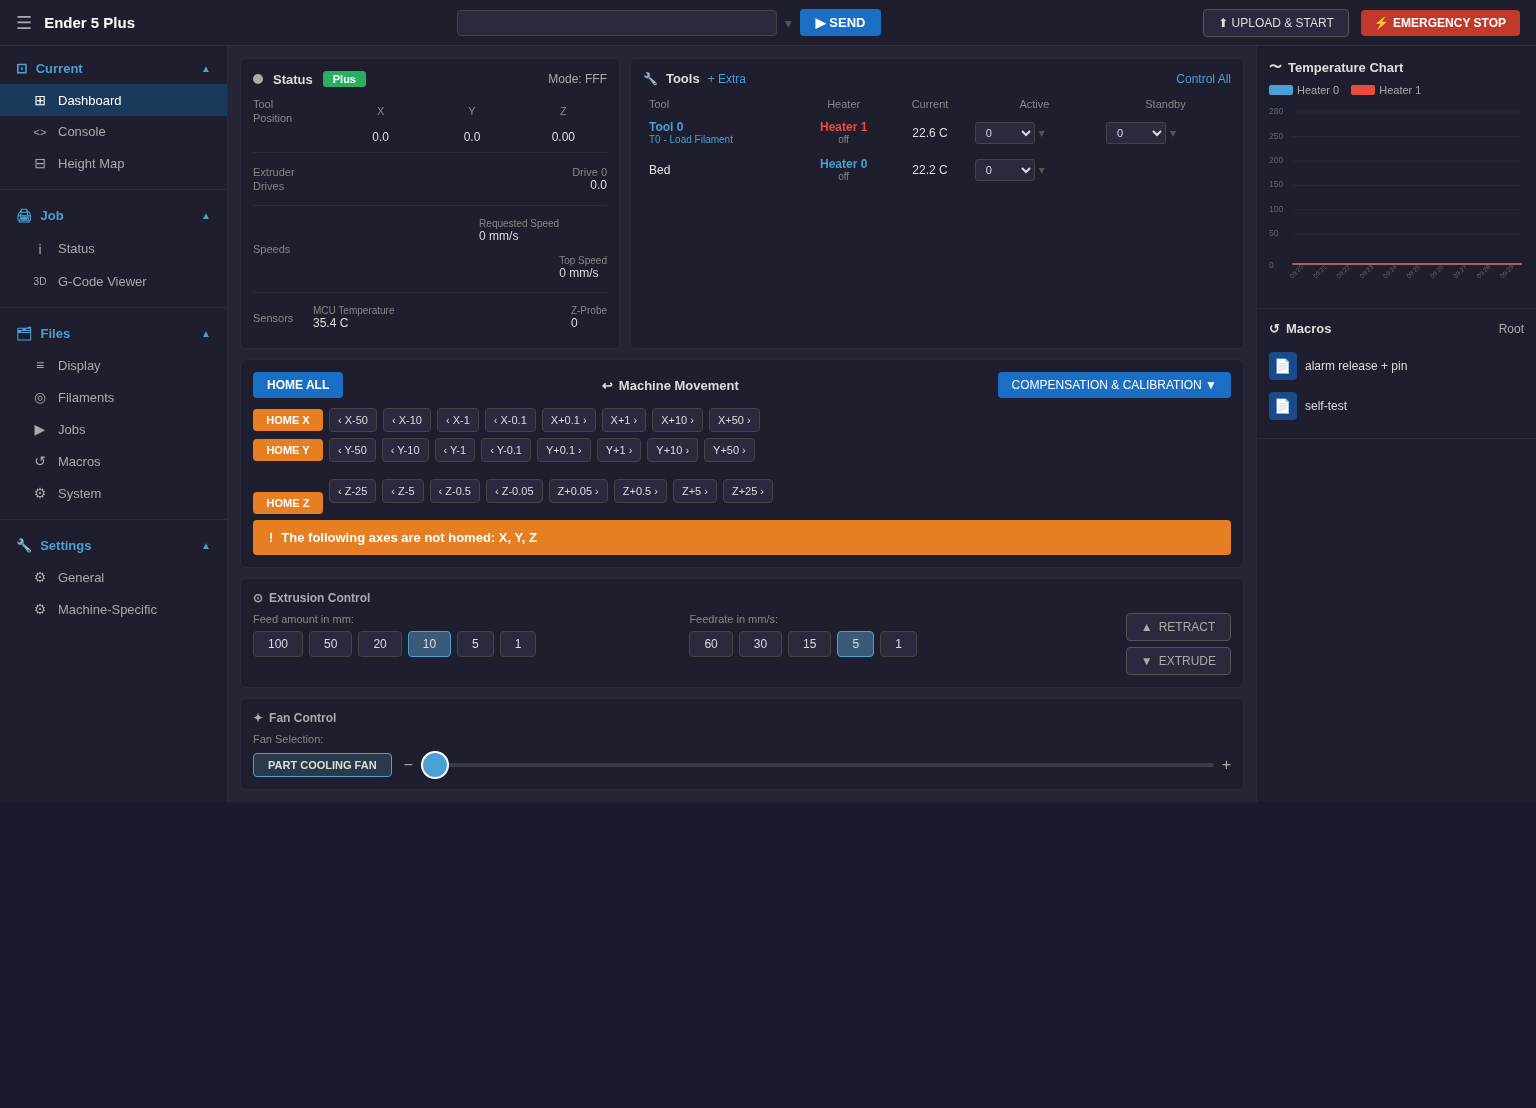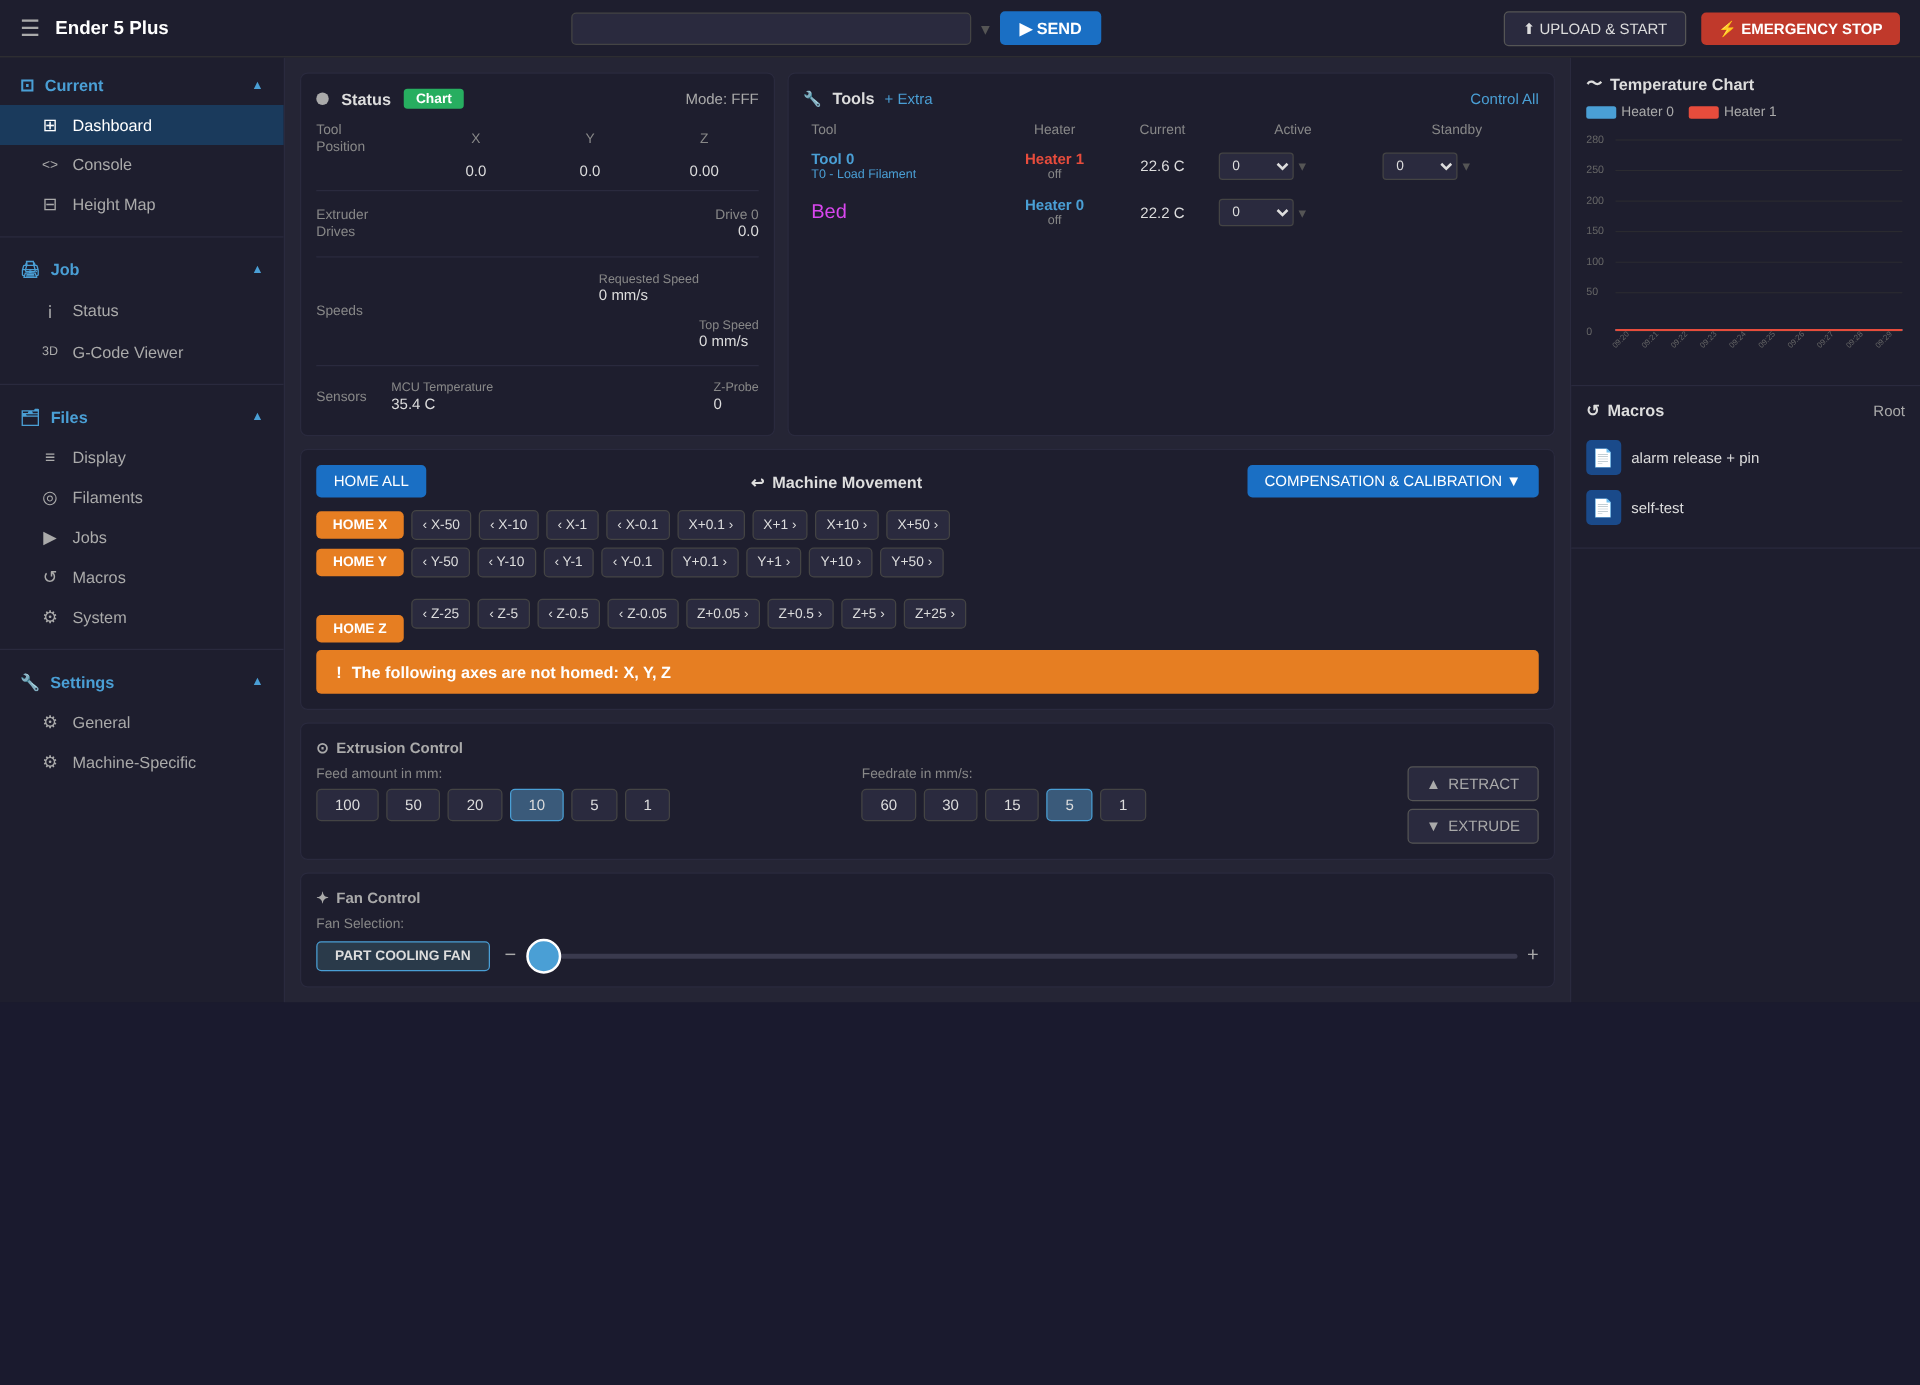--- a/index.html
+++ b/index.html
@@ -46,35 +46,35 @@
     .tools-table { width: 100%; border-collapse: collapse; }
     .tools-table th { color: #888; font-size: 11px; font-weight: 400; text-align: center; padding: 4px 6px; }
     .tools-table th:first-child { text-align: left; }
     .tools-table td { padding: 6px 6px; text-align: center; vertical-align: middle; }
     .tools-table td:first-child { text-align: left; }
     .tool-name-t0 { color: #4a9fd5; font-size: 12px; font-weight: 600; }
     .tool-sub { color: #4a9fd5; font-size: 10px; cursor: pointer; }
     .heater-red { color: #e74c3c; font-size: 12px; font-weight: 600; }
     .heater-blue { color: #4a9fd5; font-size: 12px; font-weight: 600; }
     .heater-off { color: #888; font-size: 10px; }
-    .bed-label { color: #d946ef; font-size: 16px; }
+    .bed-label { color: #e5e5e5; font-size: 12px; }
     .tools-select { background: #2a2a3e; border: 1px solid #444; color: #ddd; padding: 3px 6px; border-radius: 3px; font-size: 11px; width: 60px; }
 
     
     .temp-chart { padding: 12px; flex: 1; display: flex; flex-direction: column; }
     .temp-chart-title { color: #ddd; font-size: 13px; font-weight: 600; margin-bottom: 8px; display: flex; align-items: center; gap: 6px; }
     .legend { display: flex; gap: 12px; margin-bottom: 6px; }
     .legend-item { display: flex; align-items: center; gap: 4px; font-size: 11px; color: #aaa; }
     .legend-color { width: 24px; height: 10px; border-radius: 2px; }
     .chart-area { flex: 1; position: relative; min-height: 180px; }
 
     
     .movement-card { }
     .movement-header { display: flex; align-items: center; justify-content: space-between; margin-bottom: 10px; }
-    .home-all-btn { background: #1a6fc4; border: none; color: #fff; padding: 6px 14px; border-radius: 4px; cursor: pointer; font-size: 12px; font-weight: 400; }
+    .home-all-btn { background: #1a6fc4; border: none; color: #fff; padding: 6px 14px; border-radius: 4px; cursor: pointer; font-size: 12px; font-weight: 700; }
     .movement-title { color: #ddd; font-size: 13px; font-weight: 600; display: flex; align-items: center; gap: 6px; }
     .comp-cal-btn { background: #1a6fc4; border: none; color: #fff; padding: 6px 14px; border-radius: 4px; cursor: pointer; font-size: 12px; display: flex; align-items: center; gap: 6px; }
 
     .movement-row { display: flex; align-items: center; gap: 6px; margin-bottom: 6px; flex-wrap: nowrap; }
     .home-axis-btn { color: #fff; border: none; padding: 5px 12px; border-radius: 4px; cursor: pointer; font-size: 11px; font-weight: 700; min-width: 70px; }
     .home-x { background: #e67e22; }
     .home-y { background: #e67e22; }
     .home-z { background: #e67e22; margin-top: 24px; }
     .move-btn { background: #2a2a3e; border: 1px solid #444; color: #ddd; padding: 5px 8px; border-radius: 4px; cursor: pointer; font-size: 11px; white-space: nowrap; }
 
@@ -233,21 +233,21 @@
   </div>
 
   <div class="main-content">
 
     <div style="display:flex;gap:10px;">
 
       <div class="card status-card" style="flex:0 0 380px;">
         <div class="status-header">
           <span class="status-dot"></span>
           <span class="status-label">Status</span>
-          <span class="status-badge">Chart</span>
+          <span class="status-badge">Plus</span>
           <span class="status-mode">Mode: FFF</span>
         </div>
 
         <div style="display:grid;grid-template-columns:80px 1fr 1fr 1fr;gap:4px;align-items:center;margin-bottom:8px;">
           <span style="color:#888;font-size:11px;line-height:1.3;">Tool<br>Position</span>
           <span style="color:#888;font-size:11px;text-align:center;">X</span>
           <span style="color:#888;font-size:11px;text-align:center;">Y</span>
           <span style="color:#888;font-size:11px;text-align:center;">Z</span>
           <span></span>
           <span style="color:#ddd;font-size:12px;text-align:center;">0.0</span>

